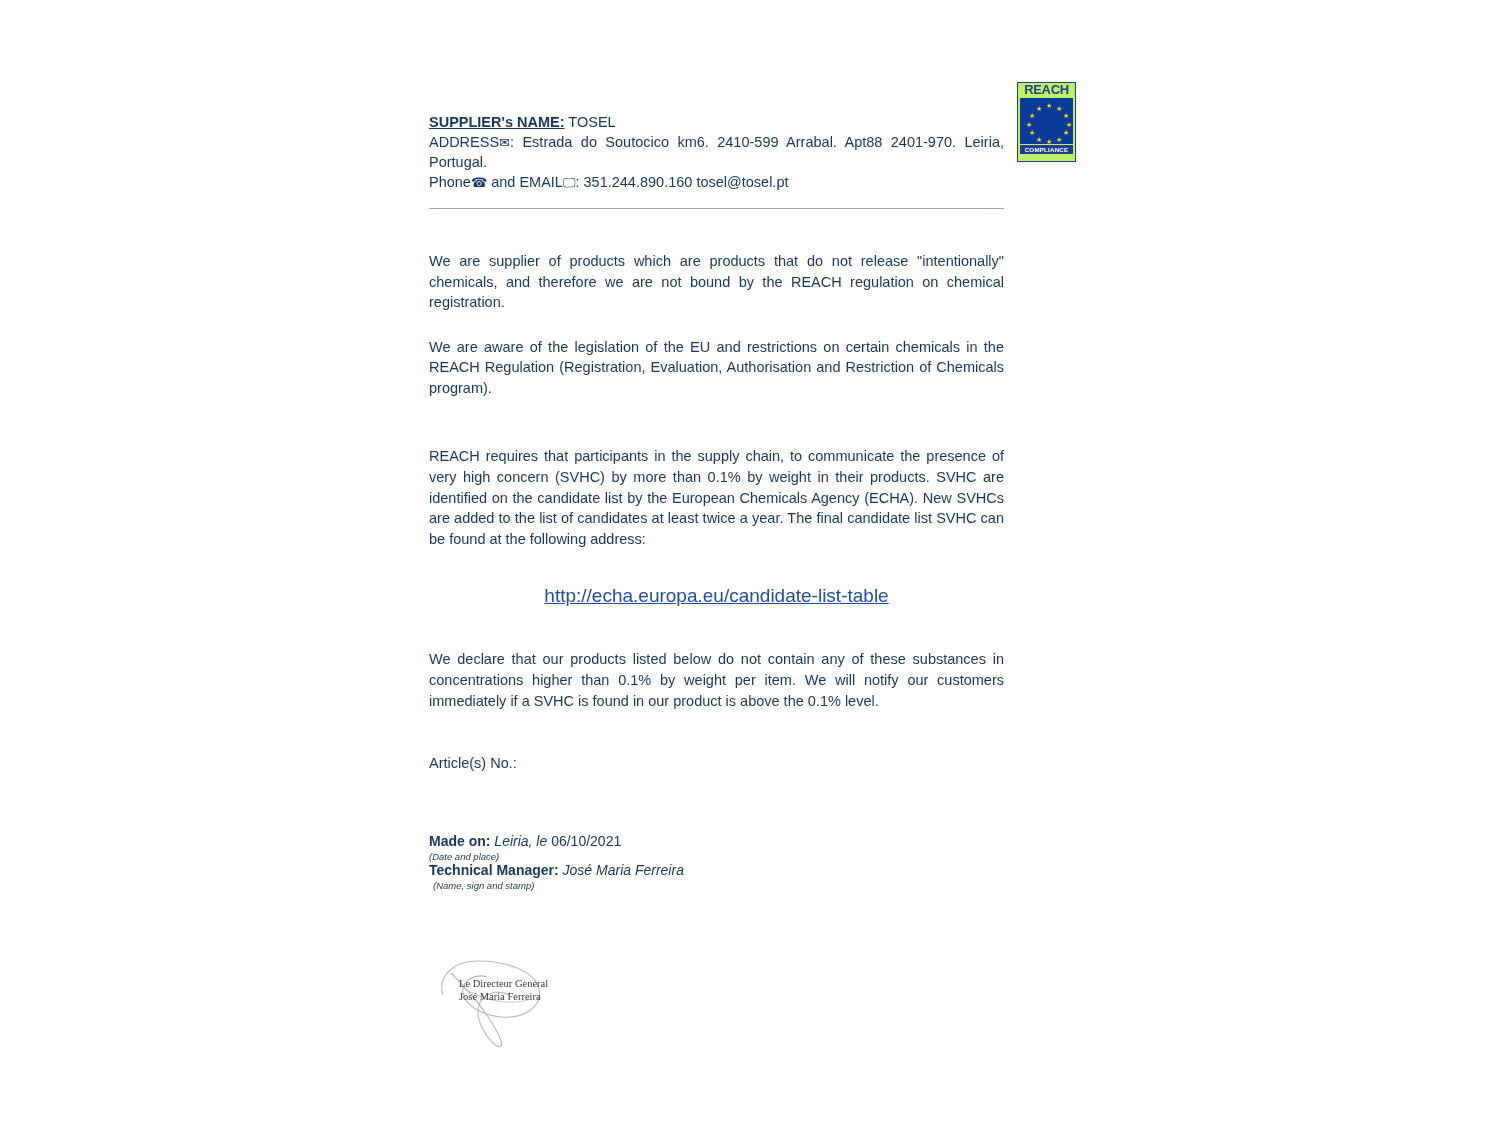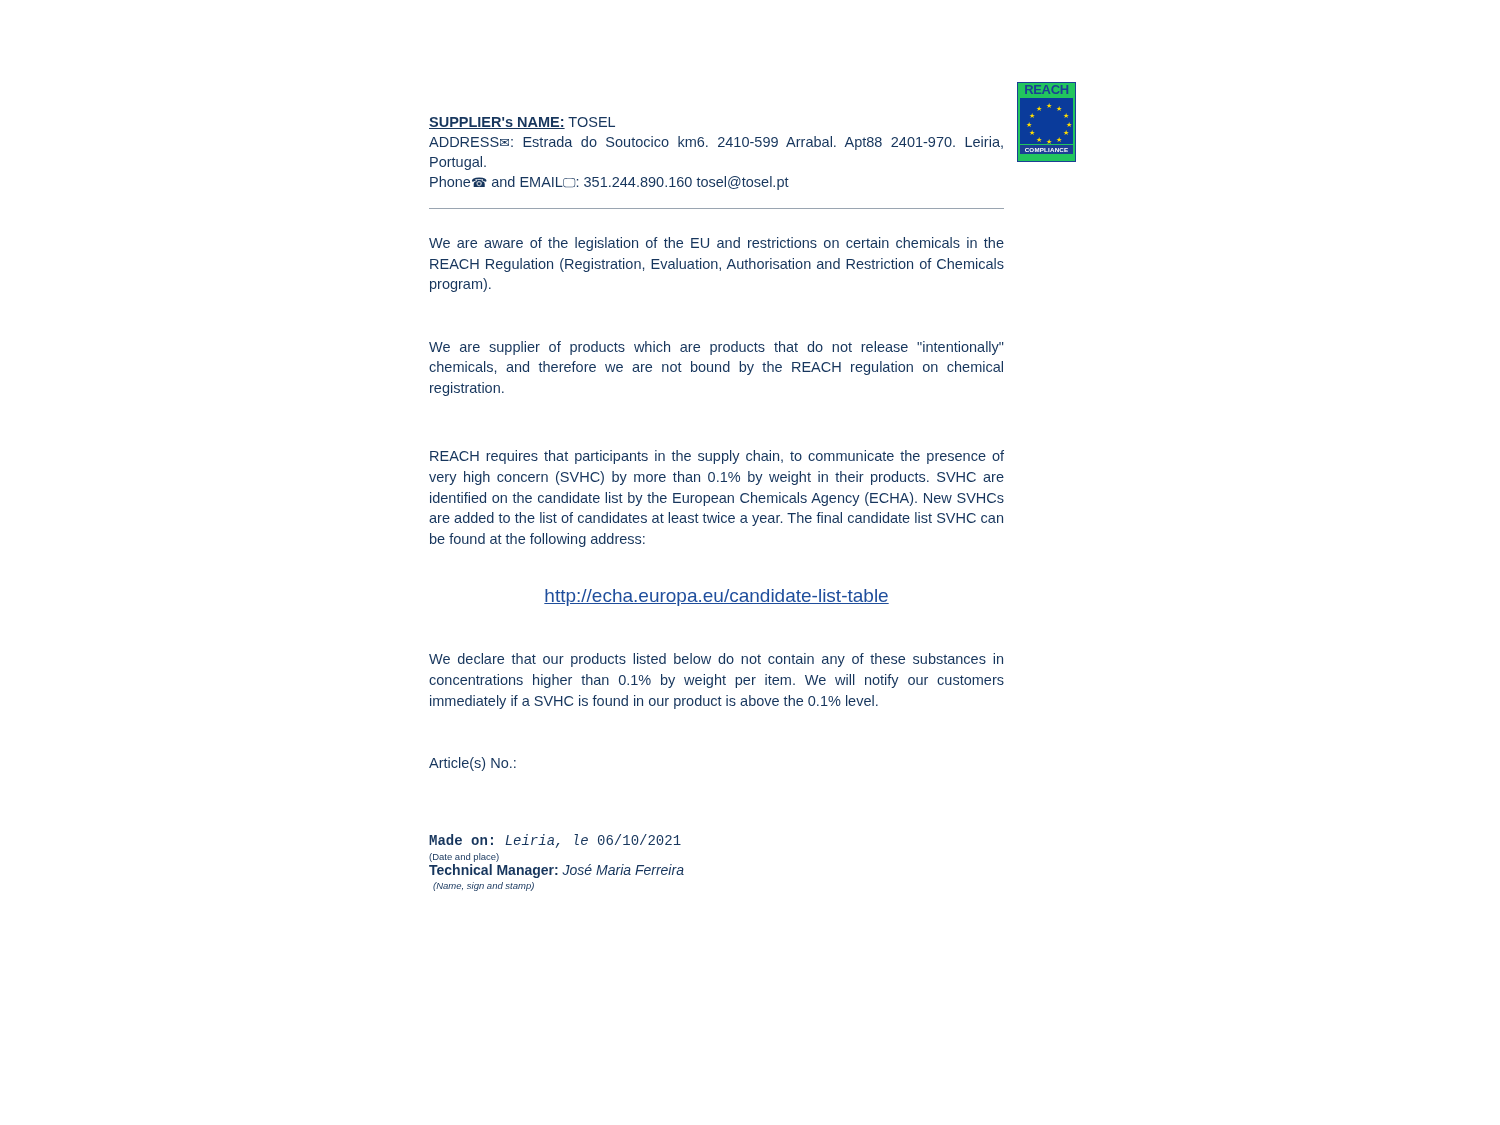--- a/index.html
+++ b/index.html
@@ -51,21 +51,21 @@
   }
 
   
   .reach-logo {
     position: absolute;
     left: 1017px;
     top: 82px;
     width: 59px;
     height: 80px;
     border: 1px solid #1c3f94;
-    background: #22c55e;
+    background: #bef264;
     box-sizing: border-box;
     overflow: hidden;
   }
   .reach-logo .reach-word {
     font-size: 13px;
     font-weight: bold;
     color: #1c3f94;
     text-align: center;
     line-height: 14px;
     letter-spacing: -0.3px;
@@ -146,26 +146,26 @@
   .article {
     margin-top: 44px;
     font-size: 14.5px;
     color: #17365d;
   }
 
   .made-on {
     margin-top: 62px;
     font-size: 14px;
     color: #17365d;
-    font-family: Liberation Mono, monospace;
   }
   .made-on b { font-weight: bold; }
   .made-on i { font-style: italic; }
   .sub-note {
     font-size: 9.5px;
+    font-style: italic;
     color: #17365d;
     margin-top: 2px;
   }
   .tech {
     font-size: 14px;
     color: #17365d;
   }
   .tech b { font-weight: bold; }
   .tech i { font-style: italic; }
   .sub-note2 {
@@ -231,22 +231,22 @@
       <div class="addr">
         <span>ADDRESS</span><span class="glyph">✉</span><span>: Estrada do Soutocico km6. 2410-599 Arrabal. Apt88 2401-970. Leiria, Portugal.</span>
       </div>
       <div>
         <span>Phone</span><span class="glyph">☎</span><span> and EMAIL</span><span class="glyph">🖵</span><span>: 351.244.890.160 tosel@tosel.pt</span>
       </div>
     </div>
 
     <hr class="rule">
 
+    <div class="para gap-lg">We are supplier of products which are products that do not release "intentionally" chemicals, and therefore we are not bound by the REACH regulation on chemical registration.</div>
     <div class="para">We are aware of the legislation of the EU and restrictions on certain chemicals in the REACH Regulation (Registration, Evaluation, Authorisation and Restriction of Chemicals program).</div>
-    <div class="para gap-lg">We are supplier of products which are products that do not release "intentionally" chemicals, and therefore we are not bound by the REACH regulation on chemical registration.</div>
     <div class="para gap-xl">REACH requires that participants in the supply chain, to communicate the presence of very high concern (SVHC) by more than 0.1% by weight in their products. SVHC are identified on the candidate list by the European Chemicals Agency (ECHA). New SVHCs are added to the list of candidates at least twice a year. The final candidate list SVHC can be found at the following address:</div>
 
     <div class="link-row">
       <span class="link">http://echa.europa.eu/candidate-list-table</span>
     </div>
 
     <div class="para gap-lg">We declare that our products listed below do not contain any of these substances in concentrations higher than 0.1% by weight per item. We will notify our customers immediately if a SVHC is found in our product is above the 0.1% level.</div>
 
     <div class="article">Article(s) No.:</div>
 
@@ -258,14 +258,25 @@
     <div class="sub-note">(Date and place)</div>
 
     <div class="tech">
       <b>Technical Manager:</b>
       <i>José Maria Ferreira</i>
     </div>
     <div class="sub-note2">(Name, sign and stamp)</div>
 
   </div>
 
+  <div class="signature">
+    <svg width="130" height="100" viewBox="0 0 130 100">
+      <path d="M8 40 C2 22 18 6 42 6 C72 6 100 16 104 34 C108 52 88 64 66 62 C46 60 30 50 28 38 C26 26 40 18 52 22" fill="none" stroke="#b9b9c4" stroke-width="1.1"></path>
+      <path d="M16 18 C34 36 56 60 66 86 C68 92 64 94 58 88 C48 78 40 62 44 50 C48 38 62 34 74 40" fill="none" stroke="#b9b9c4" stroke-width="1.1"></path>
+      <path d="M24 30 C44 44 72 52 96 44" fill="none" stroke="#c6c6ce" stroke-width="1"></path>
+    </svg>
+    <div class="sig-text">
+      <div>Le Directeur General</div>
+      <div>José Maria Ferreira</div>
+    </div>
+  </div>
 
 </div>
 
 </body></html>

